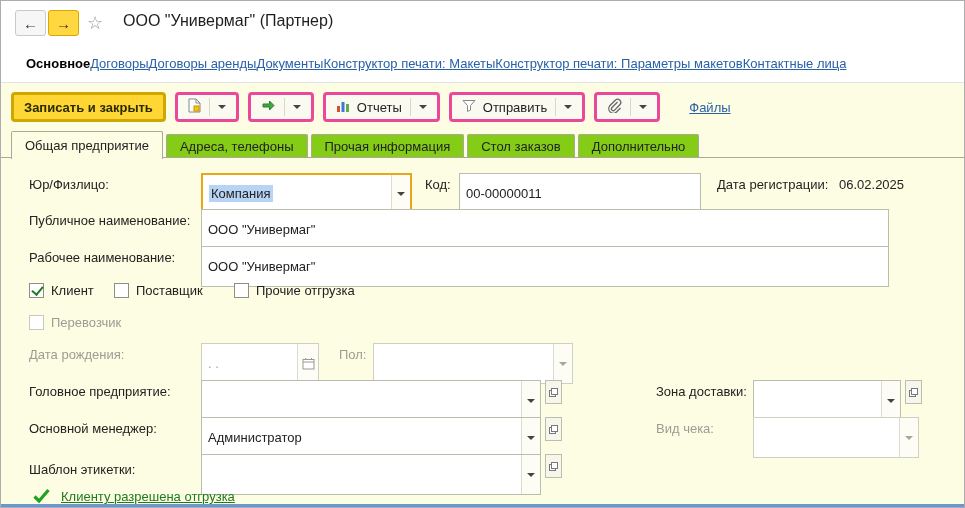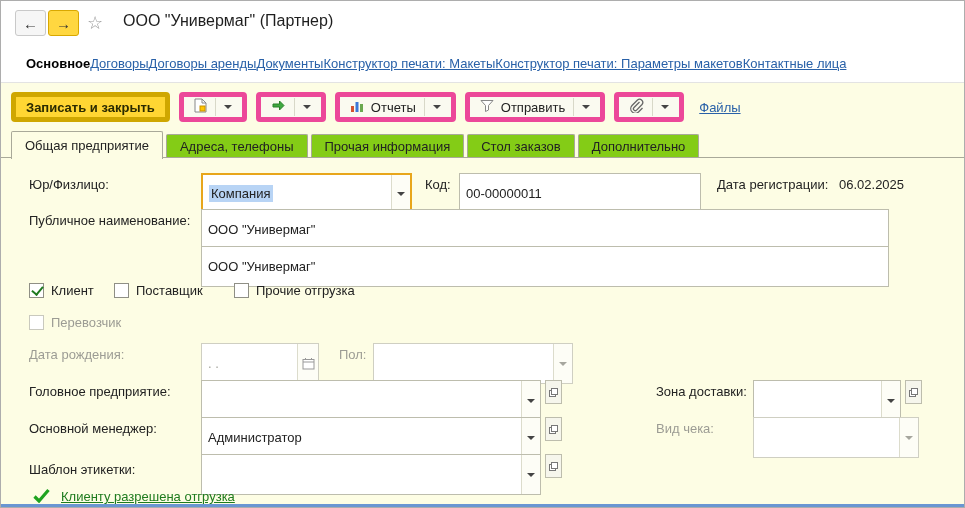--- a/index.html
+++ b/index.html
@@ -21,27 +21,27 @@
           align-items:center;padding-left:25px;border-bottom:1px solid #E3E3E3;box-sizing:border-box;}
   .nav-link{color:#2961A8;text-decoration:underline;cursor:pointer;white-space:nowrap;}
   .nav-link.active{color:#000;font-weight:bold;text-decoration:none;}
 
   
   .body-area{position:absolute;top:82px;left:0;right:0;bottom:0;background:#FDFDE4;}
 
   
   .toolbar{position:absolute;top:8px;left:0;right:0;height:32px;display:flex;align-items:center;
            gap:9px;padding-left:10px;}
-  .btn{height:30px;box-sizing:border-box;border:5px solid #ec4899;border-radius:4px;background:#FAFAF0;
+  .btn{height:30px;box-sizing:border-box;border:3px solid #ec4899;border-radius:4px;background:#FAFAF0;
        display:flex;align-items:center;padding:8px 10px;gap:7px;cursor:pointer;white-space:nowrap;text-align:center;}
   .btn-primary{background:#FFD633;border-color:#CFA700;font-weight:bold;color:#2B2B00;}
   .caret{width:0;height:0;border-left:4px solid transparent;border-right:4px solid transparent;
          border-top:4px solid #444;}
   .btn .divider{width:1px;height:18px;background:#D8D8C8;margin:0 1px;}
-  .files-link{color:#2961A8;text-decoration:underline;cursor:pointer;margin-left:6px;}
+  .files-link{color:#2961A8;text-decoration:underline;cursor:pointer;margin-left:20px;}
 
   
   .tabs{position:absolute;top:48px;left:0;right:0;height:27px;display:flex;align-items:flex-end;padding-left:10px;}
   .tab{height:23px;line-height:23px;padding:0 13px;border:1px solid #A9A999;border-bottom:none;
        background:#84cc16;margin-right:3px;border-radius:2px 2px 0 0;cursor:pointer;white-space:nowrap;}
   .tab.active{height:27px;line-height:27px;background:#FDFDE4;position:relative;z-index:2;margin-bottom:-1px;}
 
   
   .content{position:absolute;top:74px;left:0;right:0;bottom:3px;border-top:1px solid #A9A999;background:#FDFDE4;}
   .lab{position:absolute;height:24px;line-height:24px;white-space:nowrap;}
@@ -188,20 +188,21 @@
         <span class="txt">00-00000011</span>
       </div>
       <div class="lab" style="left:716px;top:15px">Дата регистрации:</div>
       <div class="static-val" style="left:838px;top:15px">06.02.2025</div>
 
       <div class="lab" style="left:28px;top:51px">Публичное наименование:</div>
       <div class="field" style="left:200px;top:51px;width:688px">
         <span class="txt">ООО "Универмаг"</span>
       </div>
 
+      <div class="lab" style="left:28px;top:88px">Рабочее наименование:</div>
       <div class="field" style="left:200px;top:88px;width:688px">
         <span class="txt">ООО "Универмаг"</span>
       </div>
 
       <div class="check" style="left:28px;top:124px">
         <span class="box checked"></span>
         <span class="cb-label">Клиент</span>
       </div>
       <div class="check" style="left:113px;top:124px">
         <span class="box"></span>

